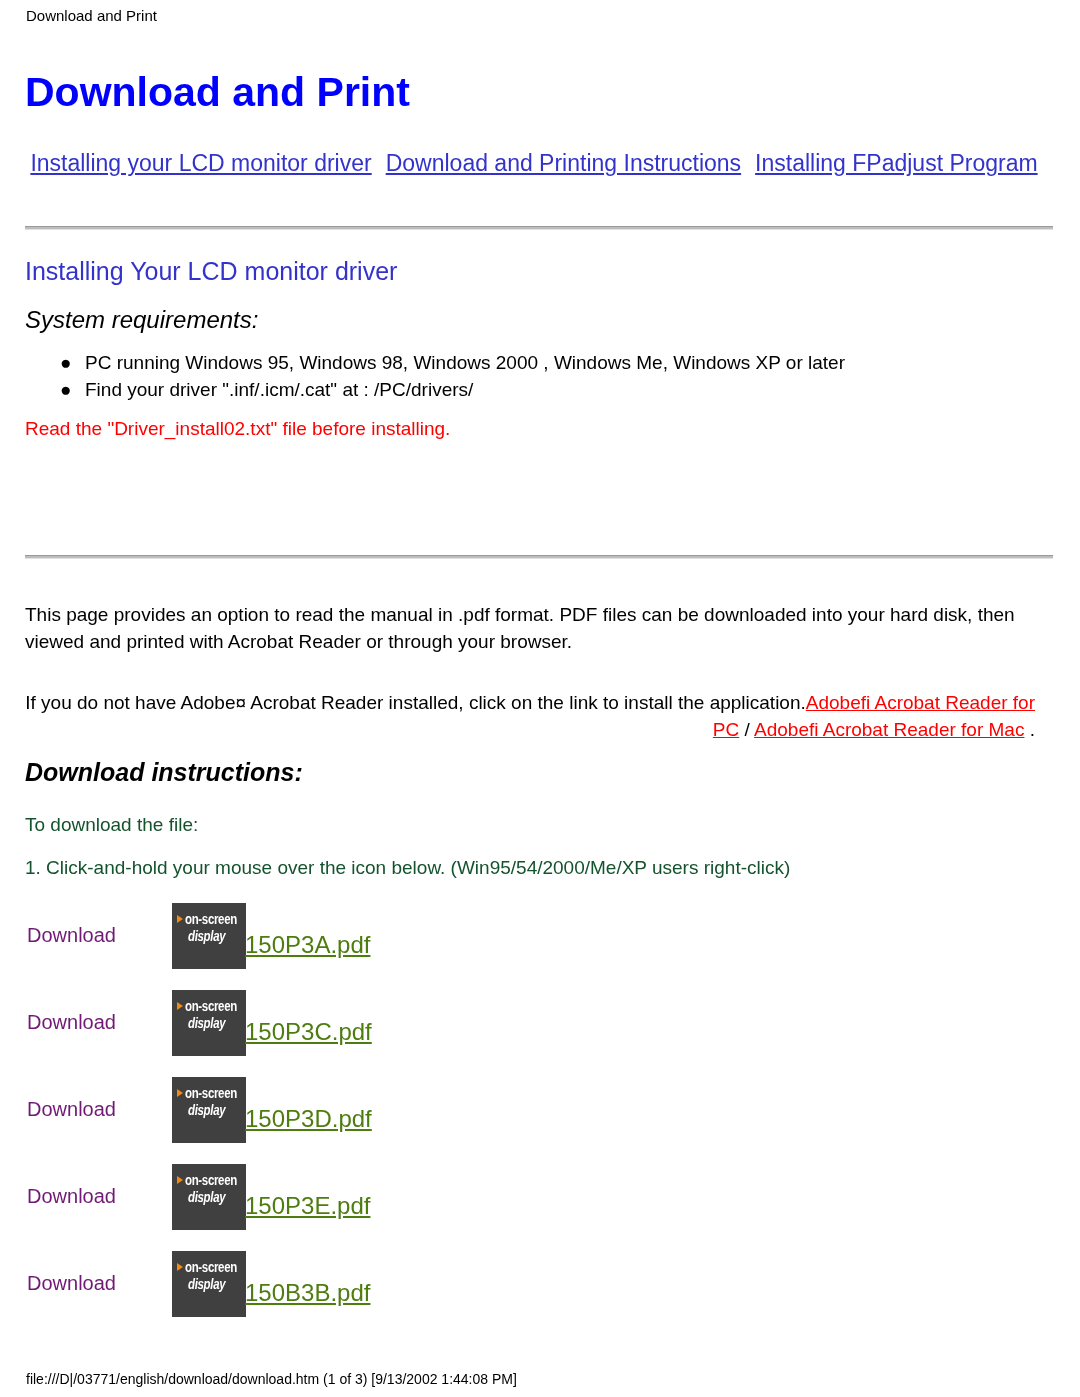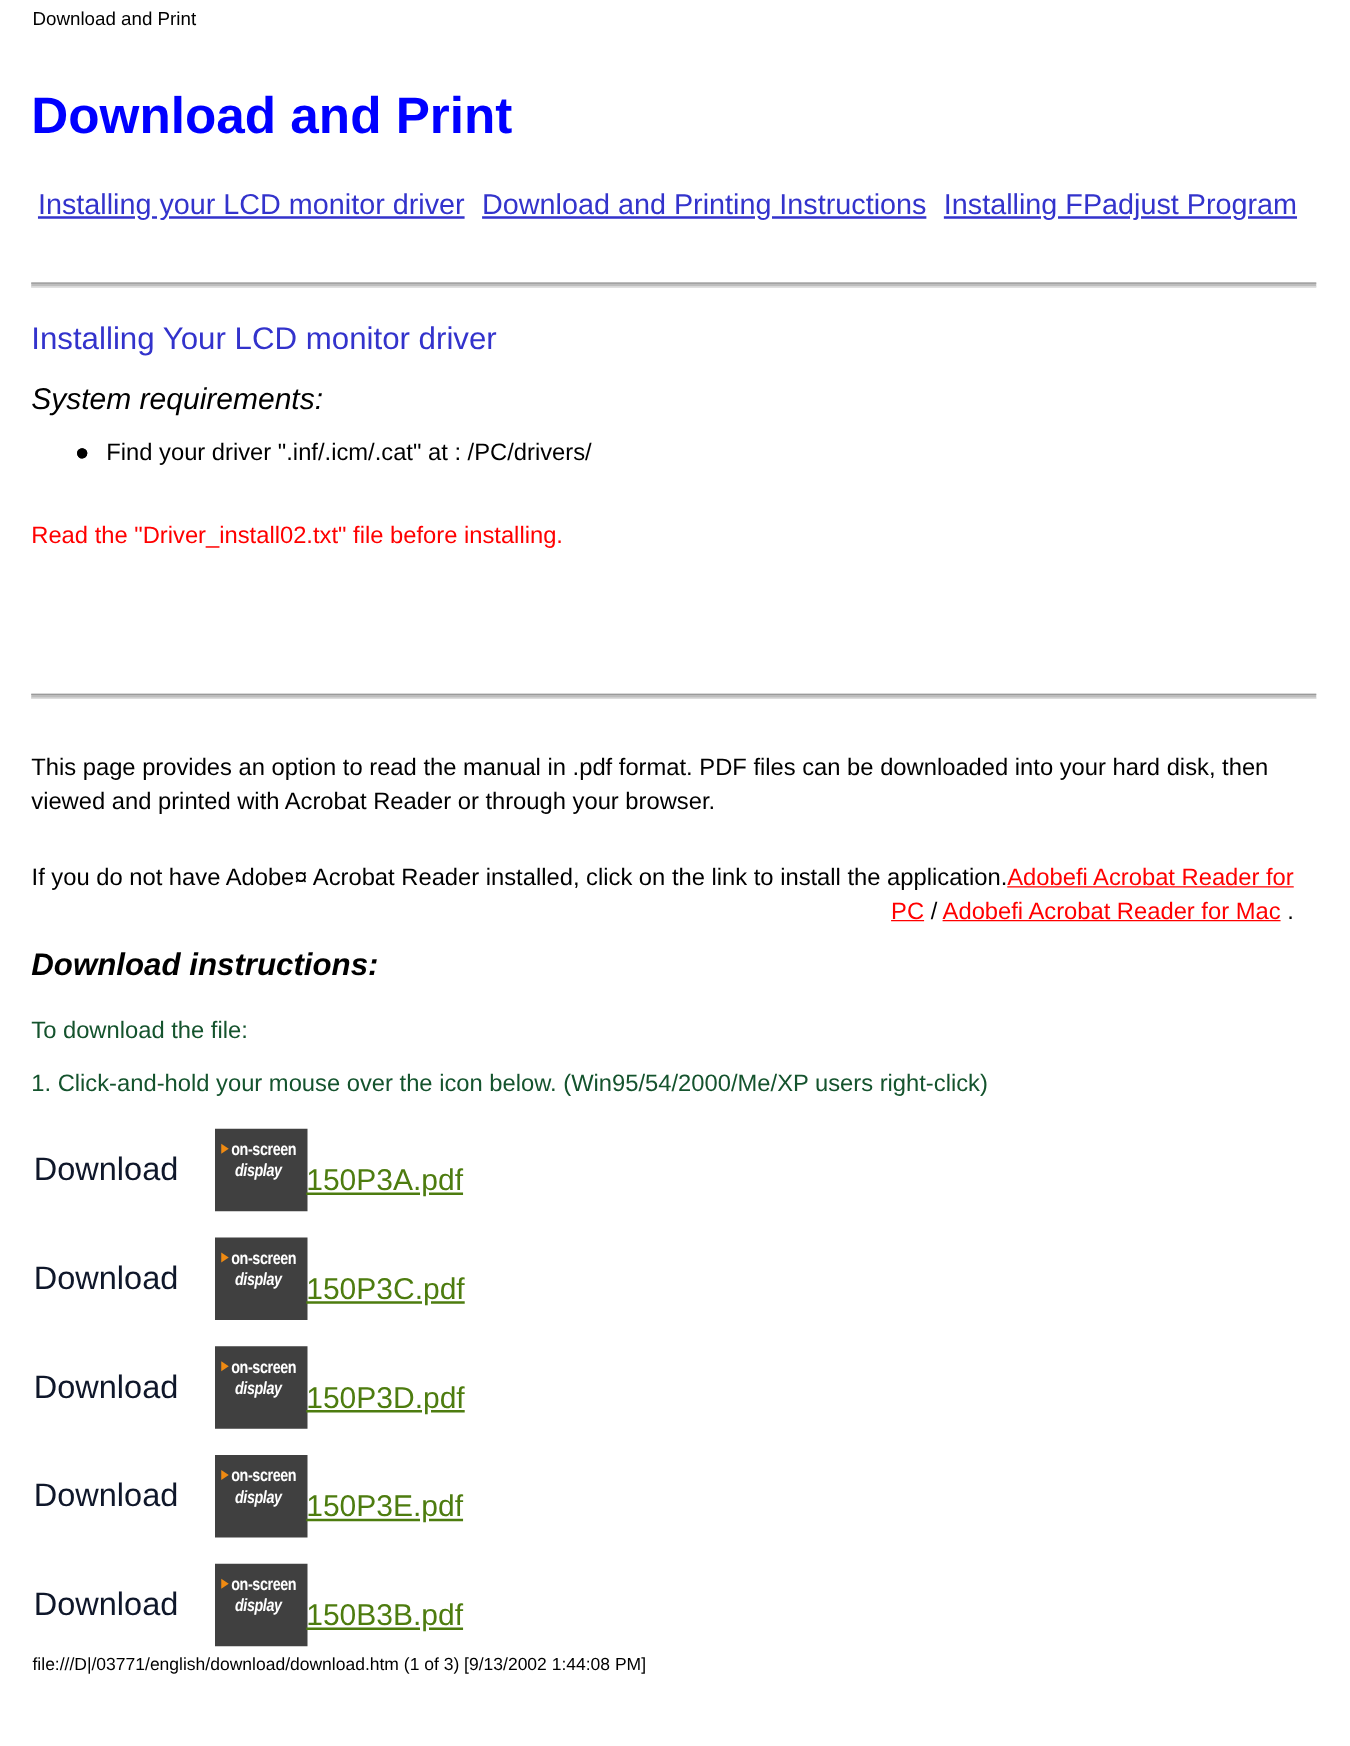--- a/index.html
+++ b/index.html
@@ -180,23 +180,23 @@
     width: 1080px;
   }
   .dl-row {
     position: relative;
     height: 87px;
   }
   .dl-row .dl-label {
     position: absolute;
     left: 27px;
     top: 18px;
-    font-size: 26px;
+    font-size: 20px;
     line-height: 28px;
-    color: #0f172a;
+    color: #701a75;
     text-decoration: none;
     white-space: nowrap;
   }
   .osd-icon {
     position: absolute;
     left: 172px;
     top: 0px;
     width: 74px;
     height: 66px;
     background: #404040;
@@ -248,21 +248,21 @@
     font-size: 24px;
     line-height: 28px;
     color: #4d7c0f;
     text-decoration: underline;
     white-space: nowrap;
   }
 
   .footer {
     position: absolute;
     left: 26px;
-    top: 1323px;
+    top: 1371px;
     font-size: 14px;
     line-height: 17px;
     color: #000000;
     white-space: nowrap;
   }
 </style>
 </head>
 <body>
 
 <div class="page-header">Download and Print</div>
@@ -275,21 +275,21 @@
     <a href="#">Installing your LCD monitor driver</a><span class="gap"></span><a href="#">Download and Printing Instructions</a><span class="gap"></span><a href="#">Installing FPadjust Program</a>
   </div>
 
   <hr class="rule rule-1">
 
   <h2 class="section-title">Installing Your LCD monitor driver</h2>
 
   <div class="sysreq-label">System requirements:</div>
 
   <ul class="req-list">
-    <li><span class="bullet">●</span></li>
+    <li><span class="bullet">●</span><span>PC running Windows 95, Windows 98, Windows 2000 , Windows Me, Windows XP or later</span></li>
     <li><span class="bullet">●</span><span>Find your driver ".inf/.icm/.cat" at : /PC/drivers/</span></li>
   </ul>
 
   <div class="warn-line">Read the "Driver_install02.txt" file before installing.</div>
 
   <hr class="rule rule-2">
 
   <p class="para para-1">This page provides an option to read the manual in .pdf format. PDF files can be downloaded into your hard disk, then viewed and printed with Acrobat Reader or through your browser.</p>
 
   <p class="para para-2"><span>If you do not have Adobe¤ Acrobat Reader installed, click on the link to install the application.</span><a href="#">Adobefi Acrobat Reader for PC</a><span> / </span><a href="#">Adobefi Acrobat Reader for Mac</a><span> .</span></p>

